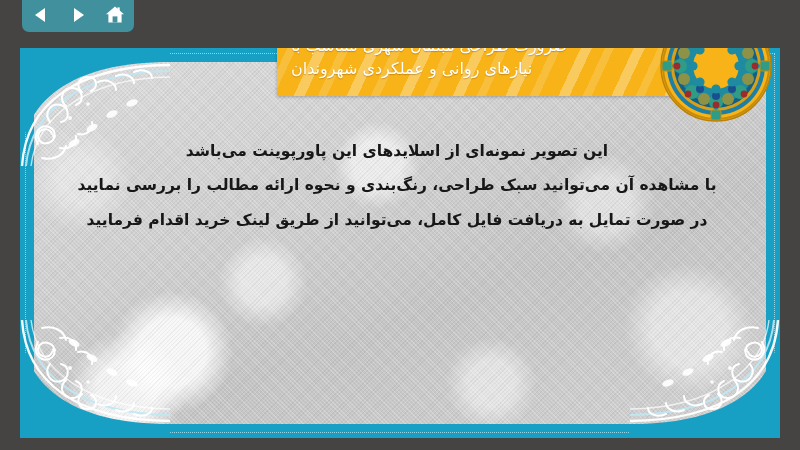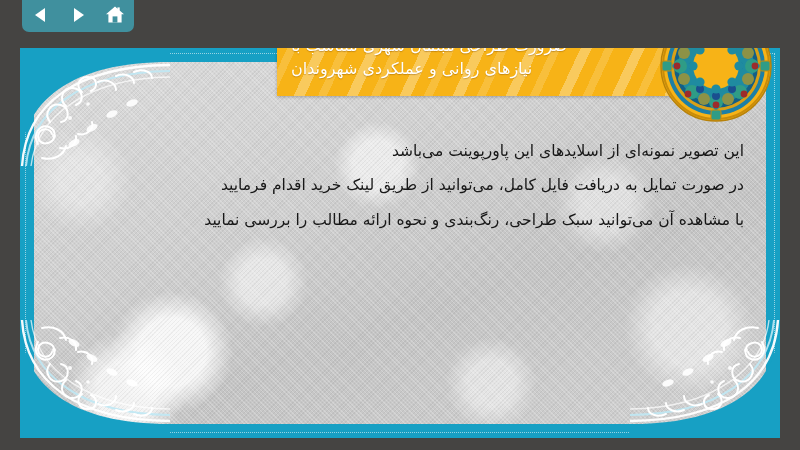--- a/index.html
+++ b/index.html
@@ -84,23 +84,22 @@
   
   .medallion{position:absolute;right:8px;top:-38px;width:112px;height:112px;}
 
   
   .body-text{
     position:absolute;left:30px;right:36px;top:92px;
     direction:rtl;text-align:center;
   }
   .body-text p{
     margin:0 0 11px 0;
-    color:#171717;font-size:15.5px;font-weight:normal;line-height:1.5;
+    color:#171717;font-size:15.5px;font-weight:bold;line-height:1.5;
     white-space:nowrap;
-    text-align:right;
   }
 </style>
 </head>
 <body>
 
 <div id="root">
 
   <div class="navbar">
     <div class="navbtn">
       <svg width="20" height="20" viewBox="0 0 20 20">
@@ -213,22 +212,22 @@
           <ellipse cx="112" cy="55" rx="6" ry="3.2" transform="rotate(-20 112 55)"></ellipse>
           <circle cx="34" cy="88" r="2"></circle>
           <circle cx="50" cy="70" r="2"></circle>
           <circle cx="68" cy="56" r="1.8"></circle>
         </g>
       </svg>
     </div>
 
     <div class="body-text">
       <p>این تصویر نمونه‌ای از اسلایدهای این پاورپوینت می‌باشد</p>
+      <p>با مشاهده آن می‌توانید سبک طراحی، رنگ‌بندی و نحوه ارائه مطالب را بررسی نمایید</p>
       <p>در صورت تمایل به دریافت فایل کامل، می‌توانید از طریق لینک خرید اقدام فرمایید</p>
-      <p>با مشاهده آن می‌توانید سبک طراحی، رنگ‌بندی و نحوه ارائه مطالب را بررسی نمایید</p>
     </div>
 
     <div class="title-banner">
       <div class="banner-chevrons"></div>
       <div class="banner-text">
         <div>ضرورت طراحی مبلمان شهری متناسب با</div>
         <div>نیازهای روانی و عملکردی شهروندان</div>
       </div>
     </div>
 

